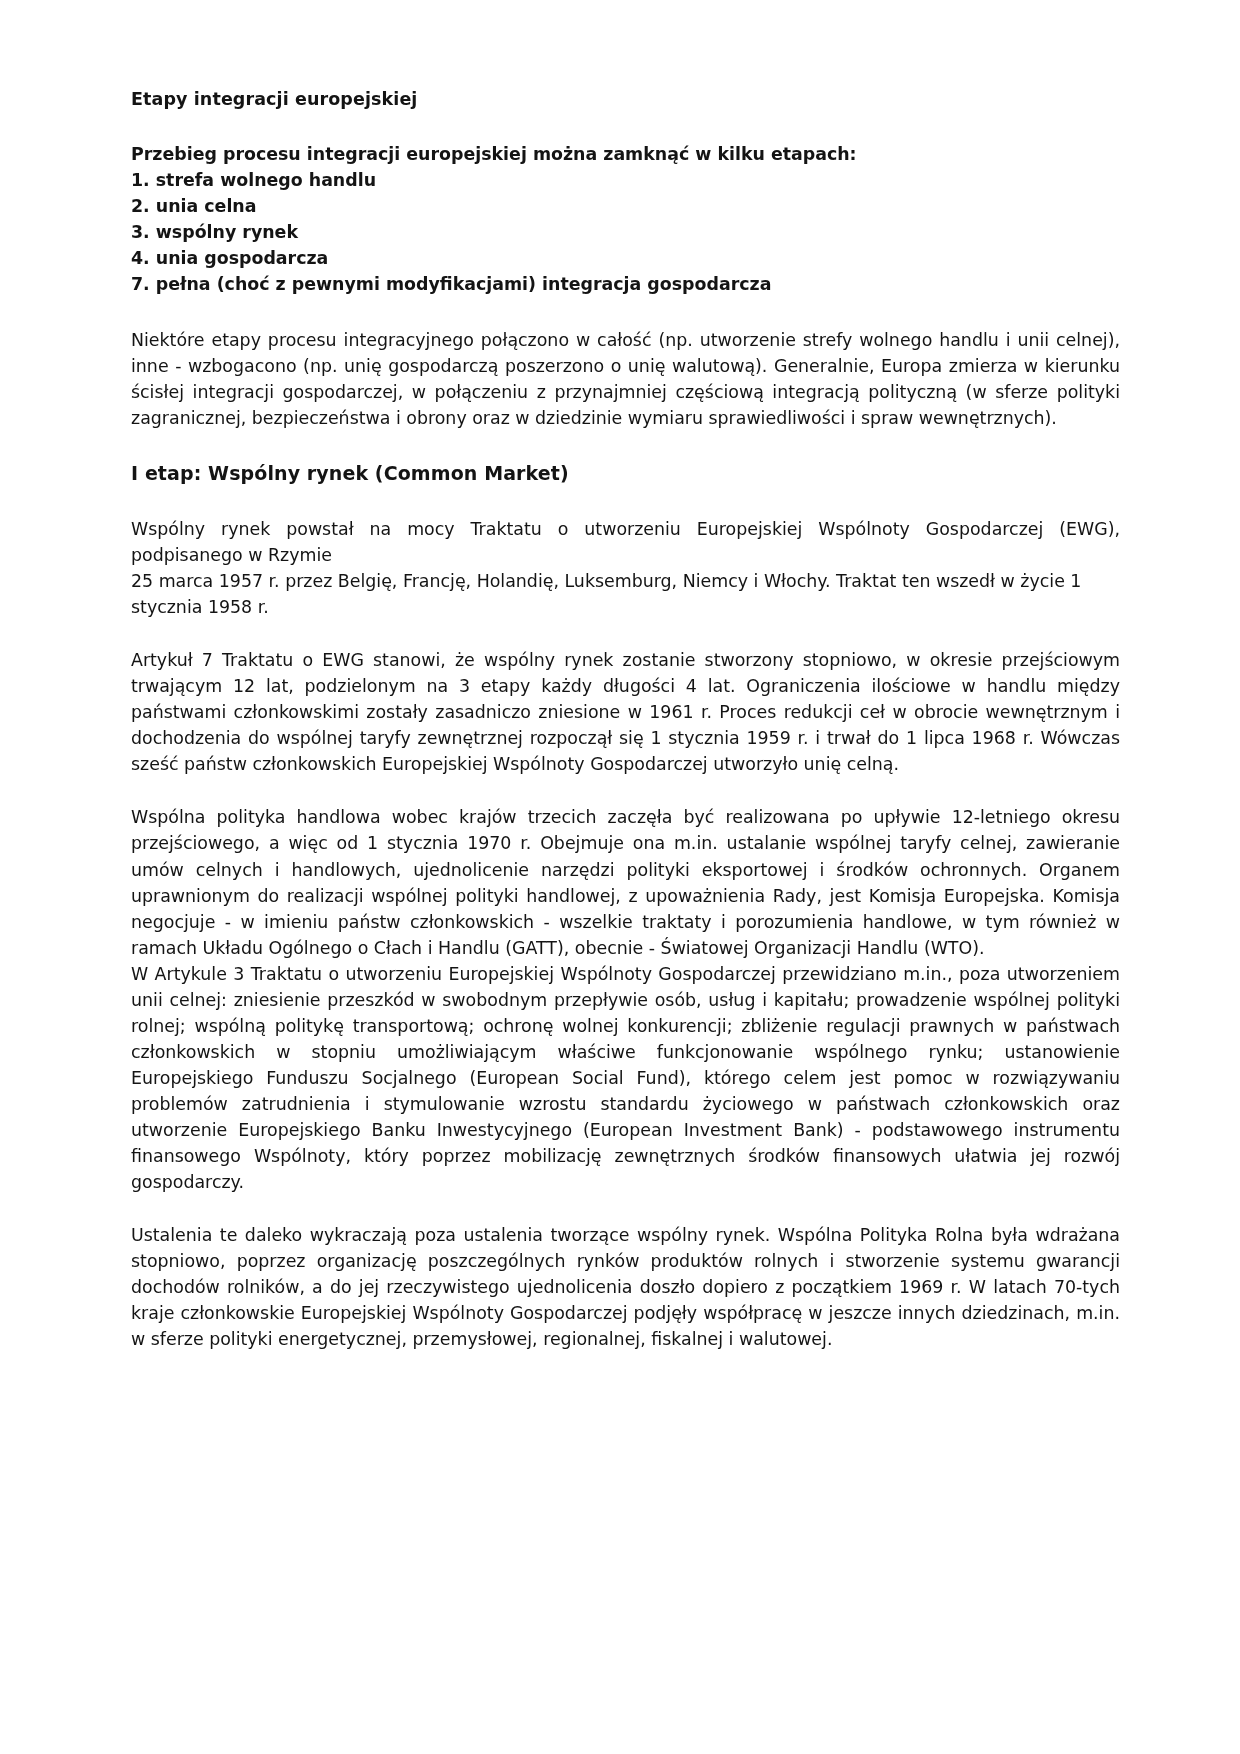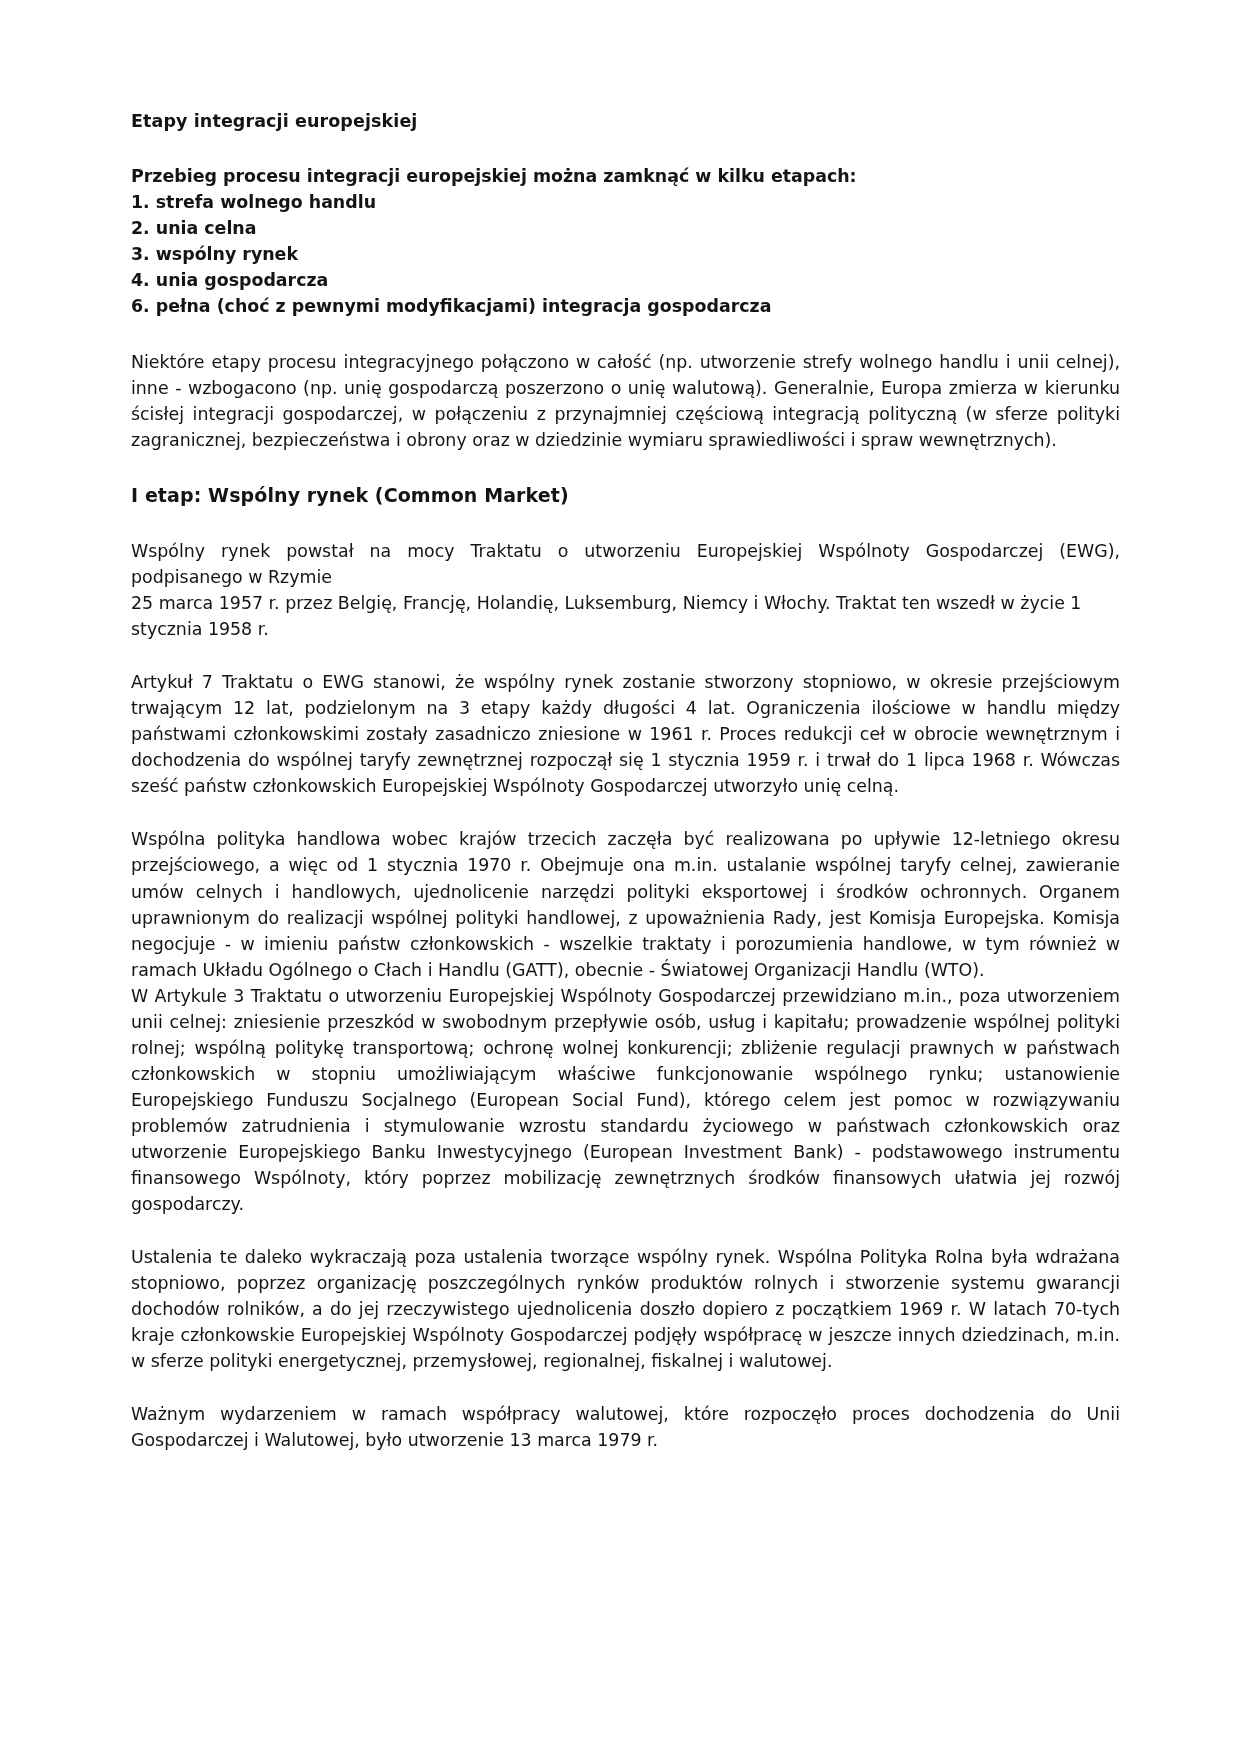--- a/index.html
+++ b/index.html
@@ -13,21 +13,21 @@
     font-family: "DejaVu Sans", sans-serif;
     color: #141414;
     -webkit-font-smoothing: none;
   }
   .page {
     position: relative;
     width: 1240px;
     height: 1480px;
     background: #ffffff;
     box-sizing: border-box;
-    padding: 110px 120px 0 131px;
+    padding: 88px 120px 0 131px;
   }
   .doc-body {
     width: 989px;
   }
   h1.doc-heading {
     font-size: 17.5px;
     font-weight: bold;
     line-height: 1.32;
     margin: 0 0 30px 0;
     letter-spacing: 0.1px;
@@ -90,21 +90,21 @@
 
     <h1 class="doc-heading">Etapy integracji europejskiej</h1>
 
     <div class="intro-block">
       <span class="lead">Przebieg procesu integracji europejskiej można zamknąć w kilku etapach:</span>
       <ol class="stage-list">
         <li>1. strefa wolnego handlu</li>
         <li>2. unia celna</li>
         <li>3. wspólny rynek</li>
         <li>4. unia gospodarcza</li>
-        <li>6. pełna (choć z pewnymi modyfikacjami) integracja gospodarcza</li>
+        <li>7. pełna (choć z pewnymi modyfikacjami) integracja gospodarcza</li>
       </ol>
     </div>
 
     <p class="para">Niektóre etapy procesu integracyjnego połączono w całość (np. utworzenie strefy wolnego handlu i unii celnej), inne - wzbogacono (np. unię gospodarczą poszerzono o unię walutową). Generalnie, Europa zmierza w kierunku ścisłej integracji gospodarczej, w połączeniu z przynajmniej częściową integracją polityczną (w sferze polityki zagranicznej, bezpieczeństwa i obrony oraz w dziedzinie wymiaru sprawiedliwości i spraw wewnętrznych).</p>
 
     <h2 class="section-heading">I etap: Wspólny rynek (Common Market)</h2>
 
     <div class="para-group">
       <p class="para tight">Wspólny rynek powstał na mocy Traktatu o utworzeniu Europejskiej Wspólnoty Gospodarczej (EWG), podpisanego w Rzymie</p>
       <p class="para flush joined">25 marca 1957 r. przez Belgię, Francję, Holandię, Luksemburg, Niemcy i Włochy. Traktat ten wszedł w życie 1 stycznia 1958 r.</p>
@@ -112,16 +112,15 @@
 
     <p class="para" style="margin-top:27px;">Artykuł 7 Traktatu o EWG stanowi, że wspólny rynek zostanie stworzony stopniowo, w okresie przejściowym trwającym 12 lat, podzielonym na 3 etapy każdy długości 4 lat. Ograniczenia ilościowe w handlu między państwami członkowskimi zostały zasadniczo zniesione w 1961 r. Proces redukcji ceł w obrocie wewnętrznym i dochodzenia do wspólnej taryfy zewnętrznej rozpoczął się 1 stycznia 1959 r. i trwał do 1 lipca 1968 r. Wówczas sześć państw członkowskich Europejskiej Wspólnoty Gospodarczej utworzyło unię celną.</p>
 
     <div class="para-group">
       <p class="para tight">Wspólna polityka handlowa wobec krajów trzecich zaczęła być realizowana po upływie 12-letniego okresu przejściowego, a więc od 1 stycznia 1970 r. Obejmuje ona m.in. ustalanie wspólnej taryfy celnej, zawieranie umów celnych i handlowych, ujednolicenie narzędzi polityki eksportowej i środków ochronnych. Organem uprawnionym do realizacji wspólnej polityki handlowej, z upoważnienia Rady, jest Komisja Europejska. Komisja negocjuje - w imieniu państw członkowskich - wszelkie traktaty i porozumienia handlowe, w tym również w ramach Układu Ogólnego o Cłach i Handlu (GATT), obecnie - Światowej Organizacji Handlu (WTO).</p>
       <p class="para joined">W Artykule 3 Traktatu o utworzeniu Europejskiej Wspólnoty Gospodarczej przewidziano m.in., poza utworzeniem unii celnej: zniesienie przeszkód w swobodnym przepływie osób, usług i kapitału; prowadzenie wspólnej polityki rolnej; wspólną politykę transportową; ochronę wolnej konkurencji; zbliżenie regulacji prawnych w państwach członkowskich w stopniu umożliwiającym właściwe funkcjonowanie wspólnego rynku; ustanowienie Europejskiego Funduszu Socjalnego (European Social Fund), którego celem jest pomoc w rozwiązywaniu problemów zatrudnienia i stymulowanie wzrostu standardu życiowego w państwach członkowskich oraz utworzenie Europejskiego Banku Inwestycyjnego (European Investment Bank) - podstawowego instrumentu finansowego Wspólnoty, który poprzez mobilizację zewnętrznych środków finansowych ułatwia jej rozwój gospodarczy.</p>
     </div>
 
     <p class="para big-gap" style="margin-top:27px;">Ustalenia te daleko wykraczają poza ustalenia tworzące wspólny rynek. Wspólna Polityka Rolna była wdrażana stopniowo, poprzez organizację poszczególnych rynków produktów rolnych i stworzenie systemu gwarancji dochodów rolników, a do jej rzeczywistego ujednolicenia doszło dopiero z początkiem 1969 r. W latach 70-tych kraje członkowskie Europejskiej Wspólnoty Gospodarczej podjęły współpracę w jeszcze innych dziedzinach, m.in. w sferze polityki energetycznej, przemysłowej, regionalnej, fiskalnej i walutowej.</p>
 
-    <p class="para">Ważnym wydarzeniem w ramach współpracy walutowej, które rozpoczęło proces dochodzenia do Unii Gospodarczej i Walutowej, było utworzenie 13 marca 1979 r.</p>
 
   </div>
 </div>
 
 </body></html>

